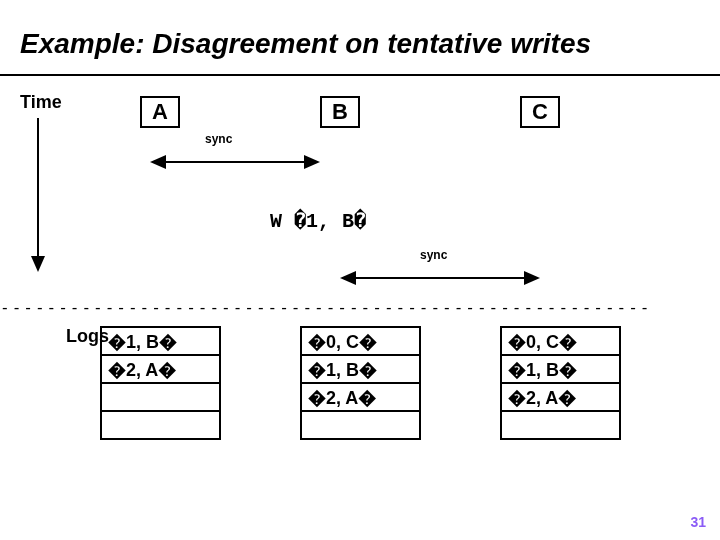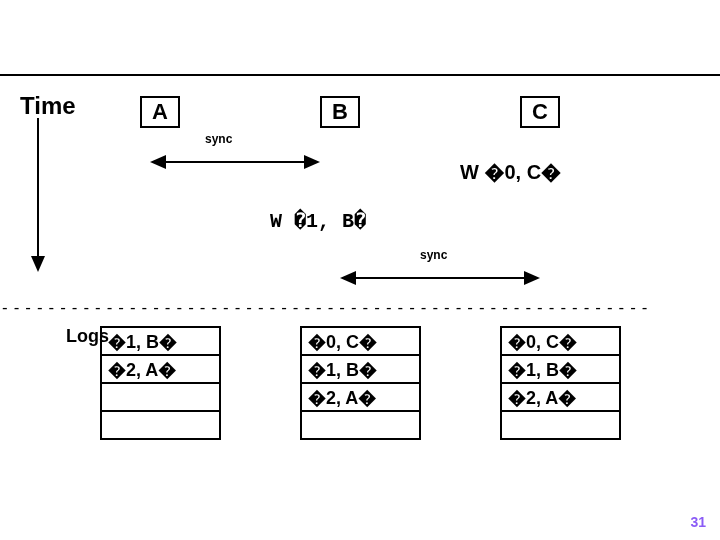--- a/index.html
+++ b/index.html
@@ -28,21 +28,21 @@
   .title-rule {
     position: absolute;
     left: 0;
     top: 74px;
     width: 720px;
     height: 0;
     border-top: 2px solid #000;
   }
   .time-label {
     position: absolute;
-    font-size: 24px;
+    font-size: 18px;
     font-weight: bold;
   }
   .node-box {
     position: absolute;
     border: 2px solid #000;
     font-size: 22px;
     font-weight: bold;
     text-align: center;
     line-height: 28px;
     padding: 0 10px;
@@ -113,31 +113,31 @@
   svg.overlay polygon {
     fill: #000;
   }
   .glyph { font-family: Arial, sans-serif; }
 </style>
 </head>
 <body>
 
 <div class="slide">
 
+  <div class="title">Example: Disagreement on tentative writes</div>
   <div class="title-rule"></div>
 
   <div class="time-label" style="left:20px; top:92px;">Time</div>
 
   <div class="node-box" style="left:140px; top:96px;">A</div>
   <div class="node-box" style="left:320px; top:96px;">B</div>
   <div class="node-box" style="left:520px; top:96px;">C</div>
 
   <div class="sync-label" style="left:205px; top:132px;">sync</div>
 
-  <div class="write-label glyph" style="left:460px; top:158px;">W �0, C�</div>
   <div class="write-label glyph" style="left:270px; top:208px;font-family:Liberation Mono, monospace;">W �1, B�</div>
 
   <div class="sync-label" style="left:420px; top:248px;">sync</div>
 
   <div class="dash-divider" style="top:298px;">--------------------------------------------------------</div>
 
   <div class="logs-label" style="left:20px; top:326px;">Logs</div>
 
   <table class="log-table" style="left:100px; top:326px;">
     <tbody>

